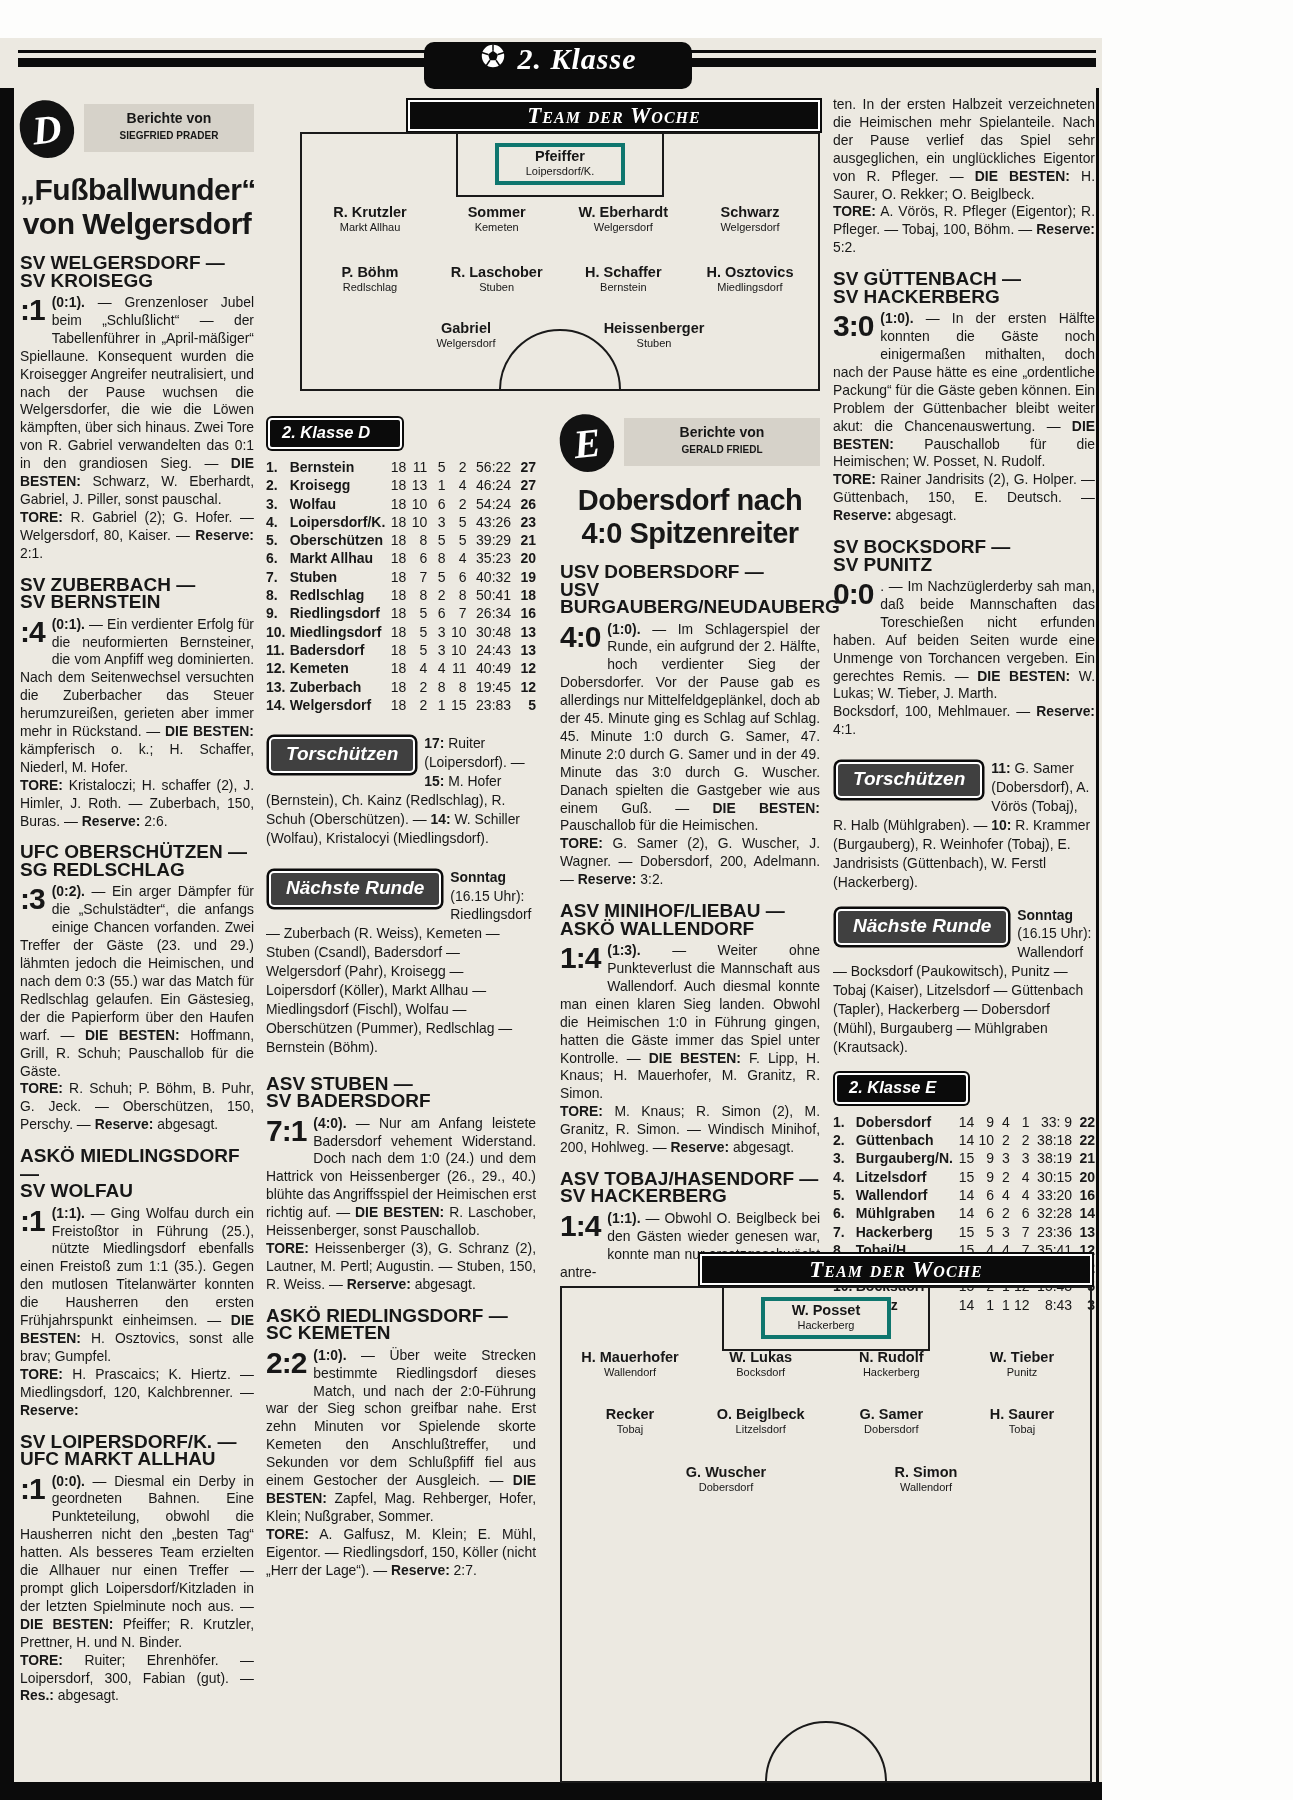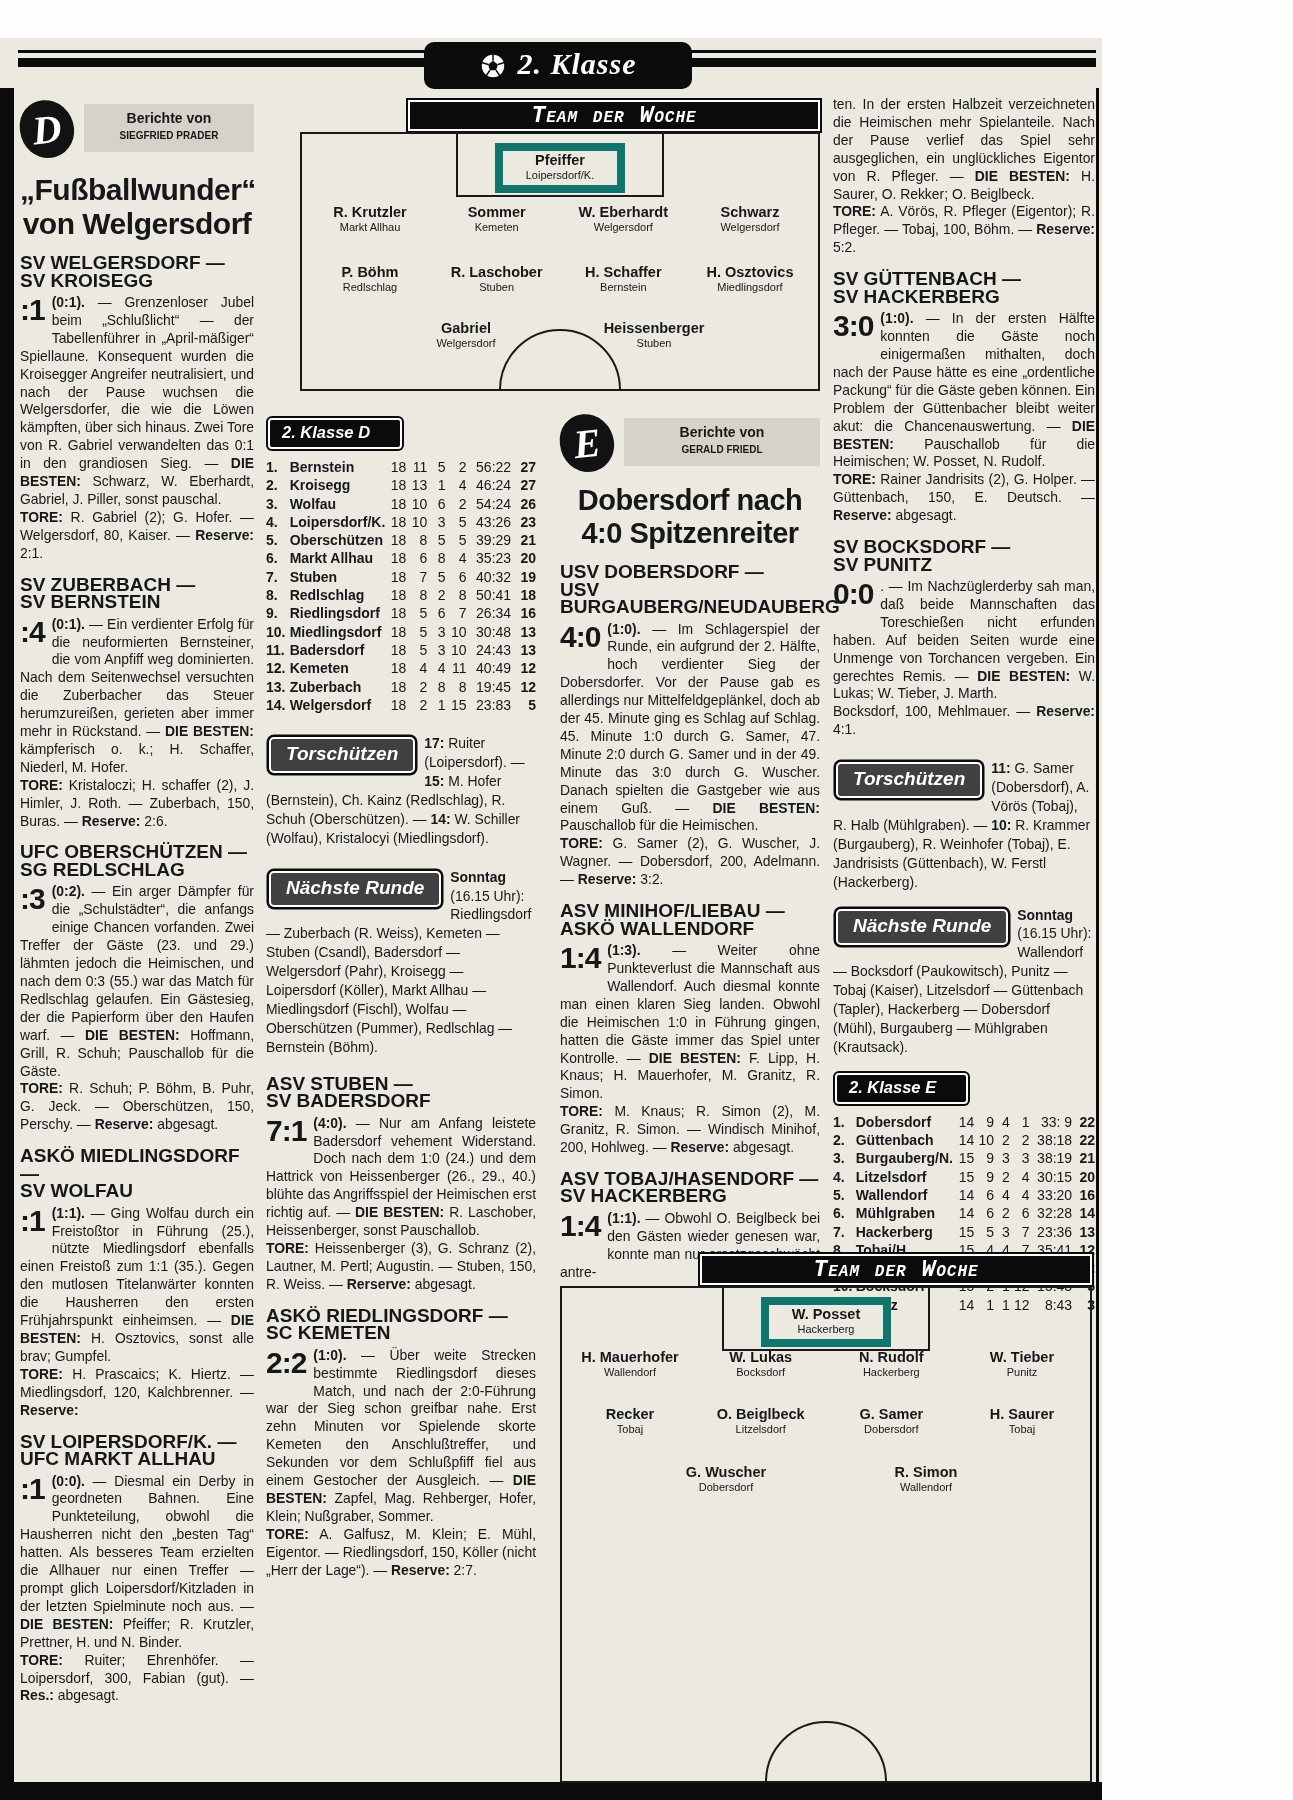--- a/index.html
+++ b/index.html
@@ -4,21 +4,21 @@
 <style>
   *{box-sizing:border-box;margin:0;padding:0}
   html,body{width:1293px;height:1800px}
   body{position:relative;background:#fdfdfc;font-family:"Liberation Sans",sans-serif;color:#171717;overflow:hidden}
   .paper{position:absolute;left:0;top:38px;width:1102px;height:1762px;background:#ece9e1}
   .edge-left{position:absolute;left:0;top:88px;width:14px;height:1712px;background:#0b0b0b}
   .edge-bottom{position:absolute;left:0;top:1782px;width:1102px;height:18px;background:#0b0b0b}
   .edge-right{position:absolute;left:1096px;top:88px;width:3px;height:1694px;background:#0b0b0b}
   .rule-1{position:absolute;left:18px;top:50px;width:1078px;height:3px;background:#0b0b0b}
   .rule-2{position:absolute;left:18px;top:58px;width:1078px;height:9px;background:#0b0b0b}
-  .banner{position:absolute;left:424px;top:42px;width:268px;height:47px;background:#0b0b0b;border-radius:10px;display:flex;align-items:center;justify-content:center;gap:10px;z-index:3}
+  .banner{position:absolute;left:424px;top:42px;width:268px;height:47px;background:#0b0b0b;border-radius:10px;display:flex;justify-content:center;gap:10px;z-index:3}
   .banner .t{color:#fff;font-family:"Liberation Serif",serif;font-style:italic;font-weight:bold;font-size:30px;letter-spacing:1px;padding-bottom:3px}
   .col{position:absolute}
   .col1{left:20px;top:100px;width:234px}
   .col2{left:266px;top:418px;width:270px}
   .col3{left:560px;top:414px;width:260px}
   .col4{left:833px;top:96px;width:262px}
   .byline-row{display:flex;gap:10px;align-items:flex-start}
   .initial-logo{width:54px;height:58px;background:#121212;color:#fff;border-radius:46% 54% 48% 52%;display:flex;align-items:center;justify-content:center;font-family:"Liberation Serif",serif;font-style:italic;font-weight:bold;font-size:40px;transform:rotate(-6deg);flex:0 0 auto}
   .byline{background:#d6d2c9;padding:6px 18px 7px;text-align:center;flex:1;margin-top:4px}
   .byline .l1{font-size:14px;font-weight:bold;line-height:17px}
@@ -38,29 +38,29 @@
   .c-num{width:24px;text-align:right}
   .c-goals{width:50px;text-align:right}
   .c-pts{width:30px;text-align:right;font-weight:bold}
   .flag-block{margin-top:20px}
   .flag-block::after{content:"";display:block;clear:both}
   .flag-label{float:left;background:#404040;color:#fff;font-style:italic;font-weight:bold;font-size:19px;line-height:22px;padding:4px 15px 6px;border:2px solid #fff;box-shadow:0 0 0 2.5px #0b0b0b;border-radius:5px;margin:3px 9px 3px 3px}
   .flag-text{font-size:13.9px;line-height:17.9px;text-align:justify}
   .tdw{position:absolute}
   .tdw-d{left:300px;top:100px;width:520px}
   .tdw-e{left:560px;top:1254px;width:532px}
-  .tdw-bar{height:31px;background:#0b0b0b;color:#fff;display:flex;align-items:center;justify-content:center;font-family:Liberation Mono, monospace;font-style:italic;font-weight:bold;font-variant:small-caps;font-size:23px;letter-spacing:1px;border:2px solid #fff;box-shadow:0 0 0 2px #0b0b0b}
+  .tdw-bar{height:31px;background:#0b0b0b;color:#fff;display:flex;align-items:center;justify-content:center;font-family:Liberation Serif, serif;font-style:italic;font-weight:bold;font-variant:small-caps;font-size:23px;letter-spacing:1px;border:2px solid #fff;box-shadow:0 0 0 2px #0b0b0b}
   .tdw-d .tdw-bar{margin-left:108px}
   .tdw-e .tdw-bar{margin-left:140px}
   .pitch{position:relative;border:2.5px solid #1a1a1a;overflow:hidden;margin-top:1px}
   .tdw-d .pitch{height:259px}
   .tdw-e .pitch{height:497px}
   .penalty-box{position:absolute;top:-3px;left:50%;transform:translateX(-50%);width:208px;height:66px;border:2.5px solid #1a1a1a}
   .center-arc{position:absolute;left:50%;transform:translateX(-50%);bottom:-62px;width:122px;height:122px;border:2.5px solid #1a1a1a;border-radius:50%}
-  .gk-box{position:absolute;top:9px;left:50%;transform:translateX(-50%);background:#ece9e1;border:8px solid #0f766e;padding:1px 16px 3px;text-align:center;z-index:2;min-width:130px}
+  .gk-box{position:absolute;top:9px;left:50%;transform:translateX(-50%);background:#ece9e1;border:4px solid #0f766e;padding:1px 16px 3px;text-align:center;z-index:2;min-width:130px}
   .players{position:absolute;left:0;top:0;right:0;bottom:0}
   .trow{position:absolute;left:0;right:0;display:flex;justify-content:space-between;padding:0 6px}
   .tplayer{width:124px;text-align:center}
   .trow-two{padding:0 84px}
   .trow-two .tplayer{width:160px}
   .tdw-d .trow-0{top:70px}.tdw-d .trow-1{top:130px}.tdw-d .trow-2{top:186px}
   .tdw-e .trow-0{top:61px}.tdw-e .trow-1{top:118px}.tdw-e .trow-2{top:176px}
   .p-name{font-weight:bold;font-size:14.5px;line-height:17px}
   .p-club{font-size:11px;line-height:13px}
   b{font-weight:bold}

